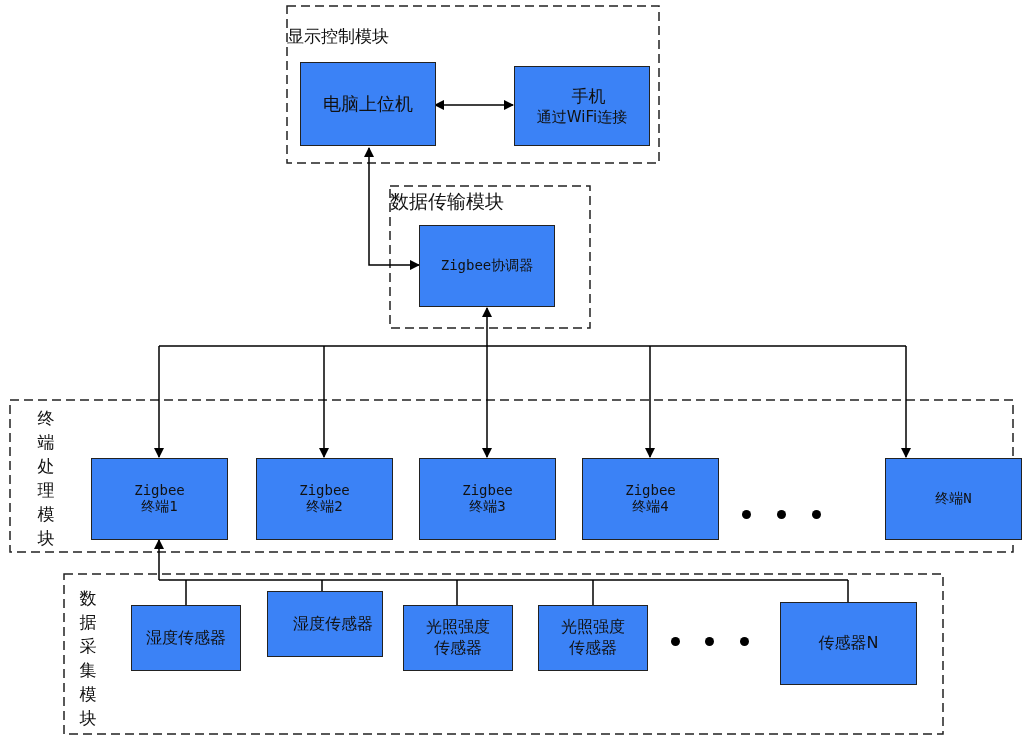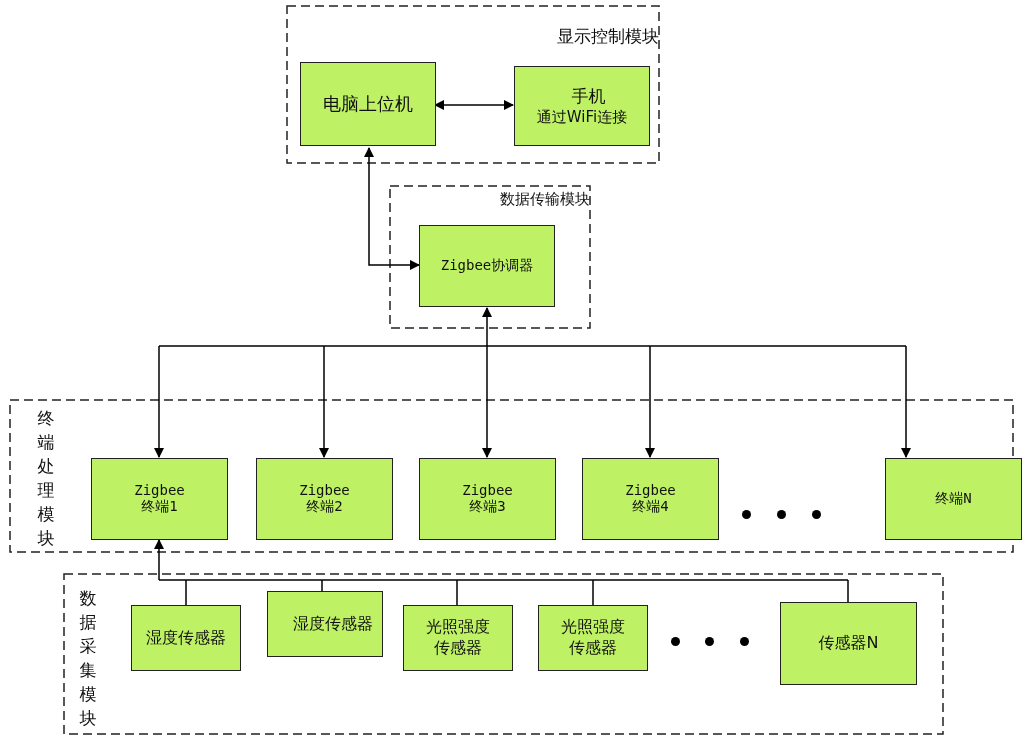--- a/index.html
+++ b/index.html
@@ -1,19 +1,19 @@
 <!DOCTYPE html>
 <html><head>
 <meta charset="utf-8">
 <style>
   html,body{margin:0;padding:0;background:#fff;}
   body{width:1022px;height:739px;position:relative;overflow:hidden;font-family:"DejaVu Sans","Liberation Sans",sans-serif;color:#111;}
   svg{position:absolute;left:0;top:0;}
-  .lbl{position:absolute;text-align:right;line-height:1.25;}
-  .box{position:absolute;border:1.5px solid #222;box-sizing:border-box;display:flex;align-items:center;justify-content:center;flex-direction:column;text-align:left;background:#bef264;}
+  .lbl{position:absolute;text-align:left;line-height:1.25;}
+  .box{position:absolute;border:1.5px solid #222;box-sizing:border-box;display:flex;align-items:center;justify-content:center;flex-direction:column;text-align:left;background:#3b82f6;}
   .mono{font-family:"DejaVu Sans Mono","Liberation Mono",monospace;font-size:14px;}
   .vert{position:absolute;width:20px;font-size:17px;line-height:24px;text-align:center;}
   .dot{position:absolute;width:9px;height:9px;border-radius:50%;background:#000;}
 </style>
 </head>
 <body>
 
 <svg width="1022" height="739">
   <defs>
     <marker id="ah" viewBox="0 0 10 10" refX="9" refY="5" markerWidth="7" markerHeight="7" orient="auto-start-reverse">
@@ -49,21 +49,21 @@
 
 <div class="lbl" style="left:287px;top:26px;width:372px;font-size:17px;">显示控制模块</div>
 <div class="box" style="left:300px;top:62px;width:136px;height:84px;">
   <span style="font-size:18px;">电脑上位机</span>
 </div>
 <div class="box" style="left:514px;top:66px;width:136px;height:80px;">
   <span style="font-size:17px;margin-left:13px;">手机</span>
   <span style="font-size:15px;">通过WiFi连接</span>
 </div>
 
-<div class="lbl" style="left:390px;top:190px;width:200px;font-size:15px;">数据传输模块</div>
+<div class="lbl" style="left:390px;top:190px;width:200px;font-size:19px;">数据传输模块</div>
 <div class="box" style="left:419px;top:225px;width:136px;height:82px;">
   <span class="mono">Zigbee协调器</span>
 </div>
 
 <div style="position:absolute;left:36px;top:406px;">
   <div class="vert">终</div>
   <div class="vert" style="top:24px;">端</div>
   <div class="vert" style="top:48px;">处</div>
   <div class="vert" style="top:72px;">理</div>
   <div class="vert" style="top:96px;">模</div>

